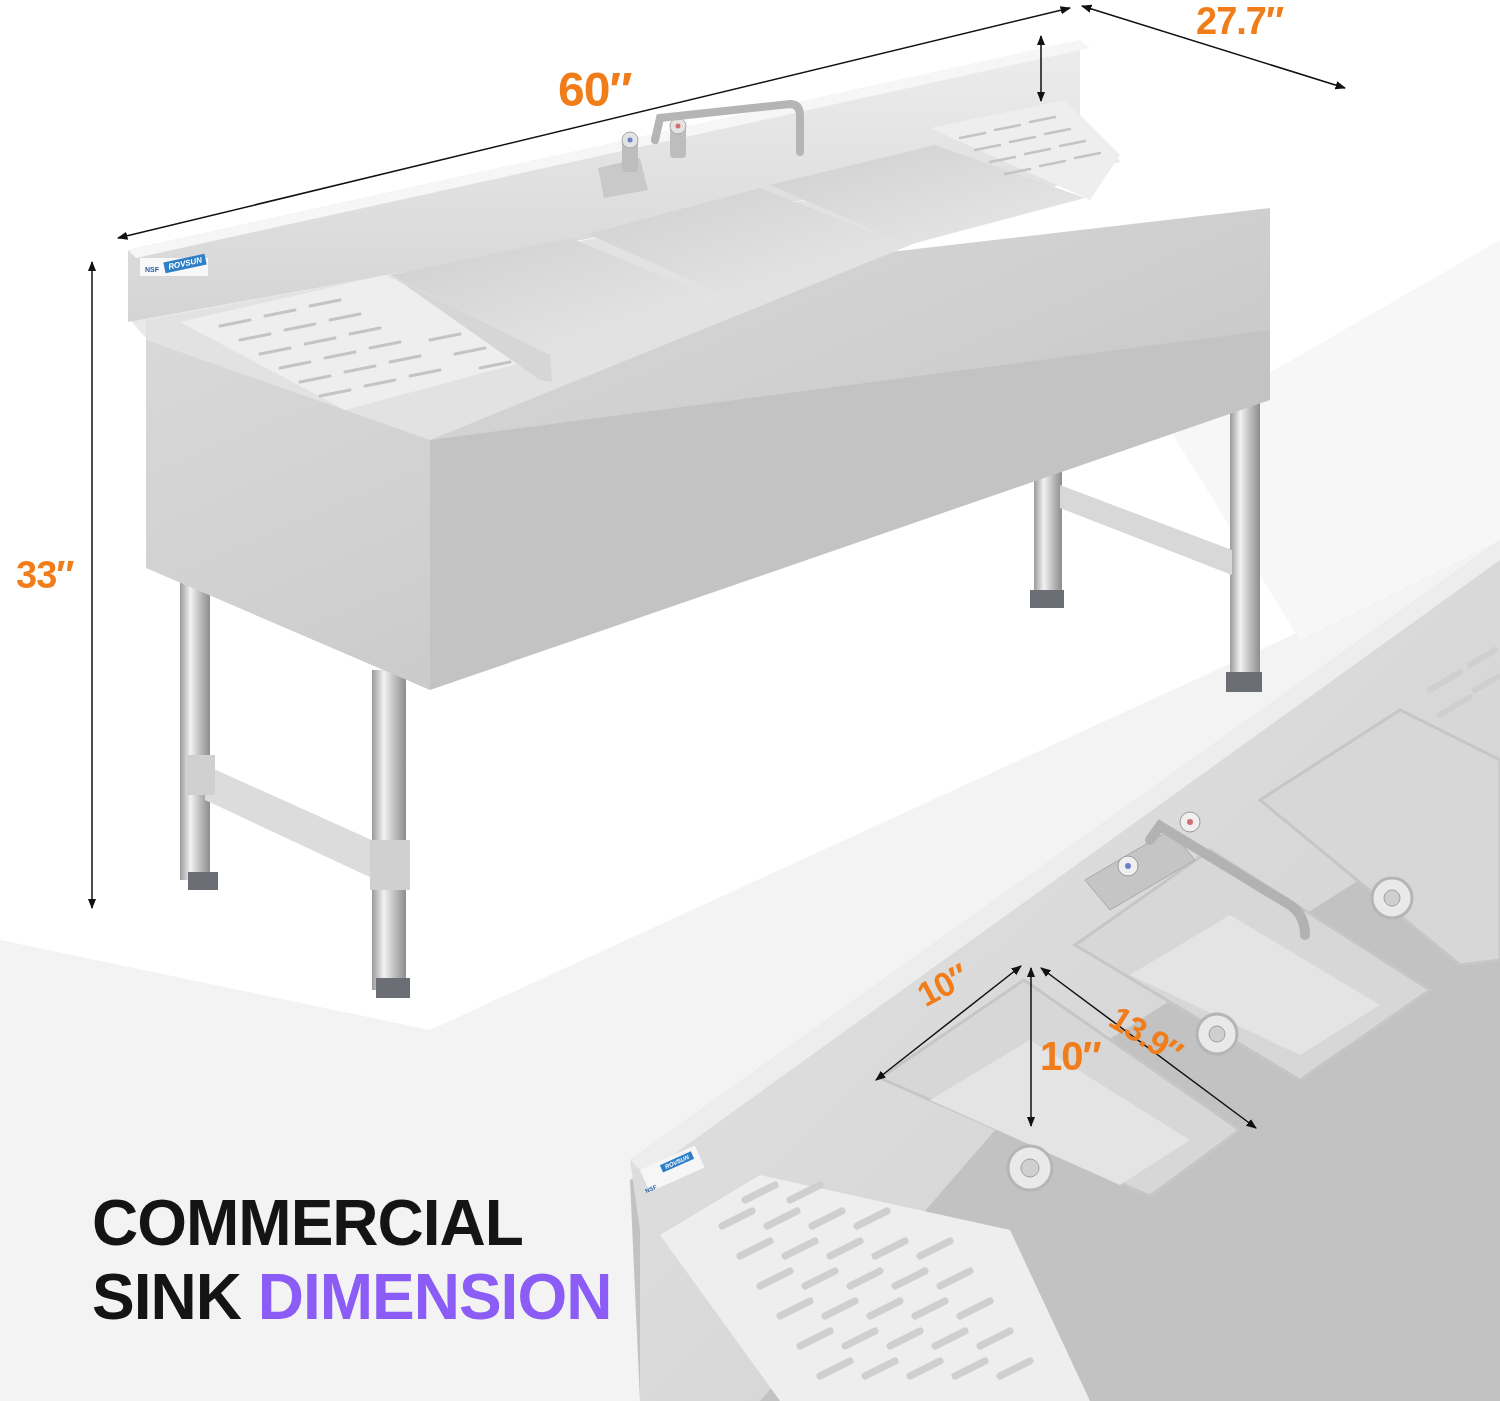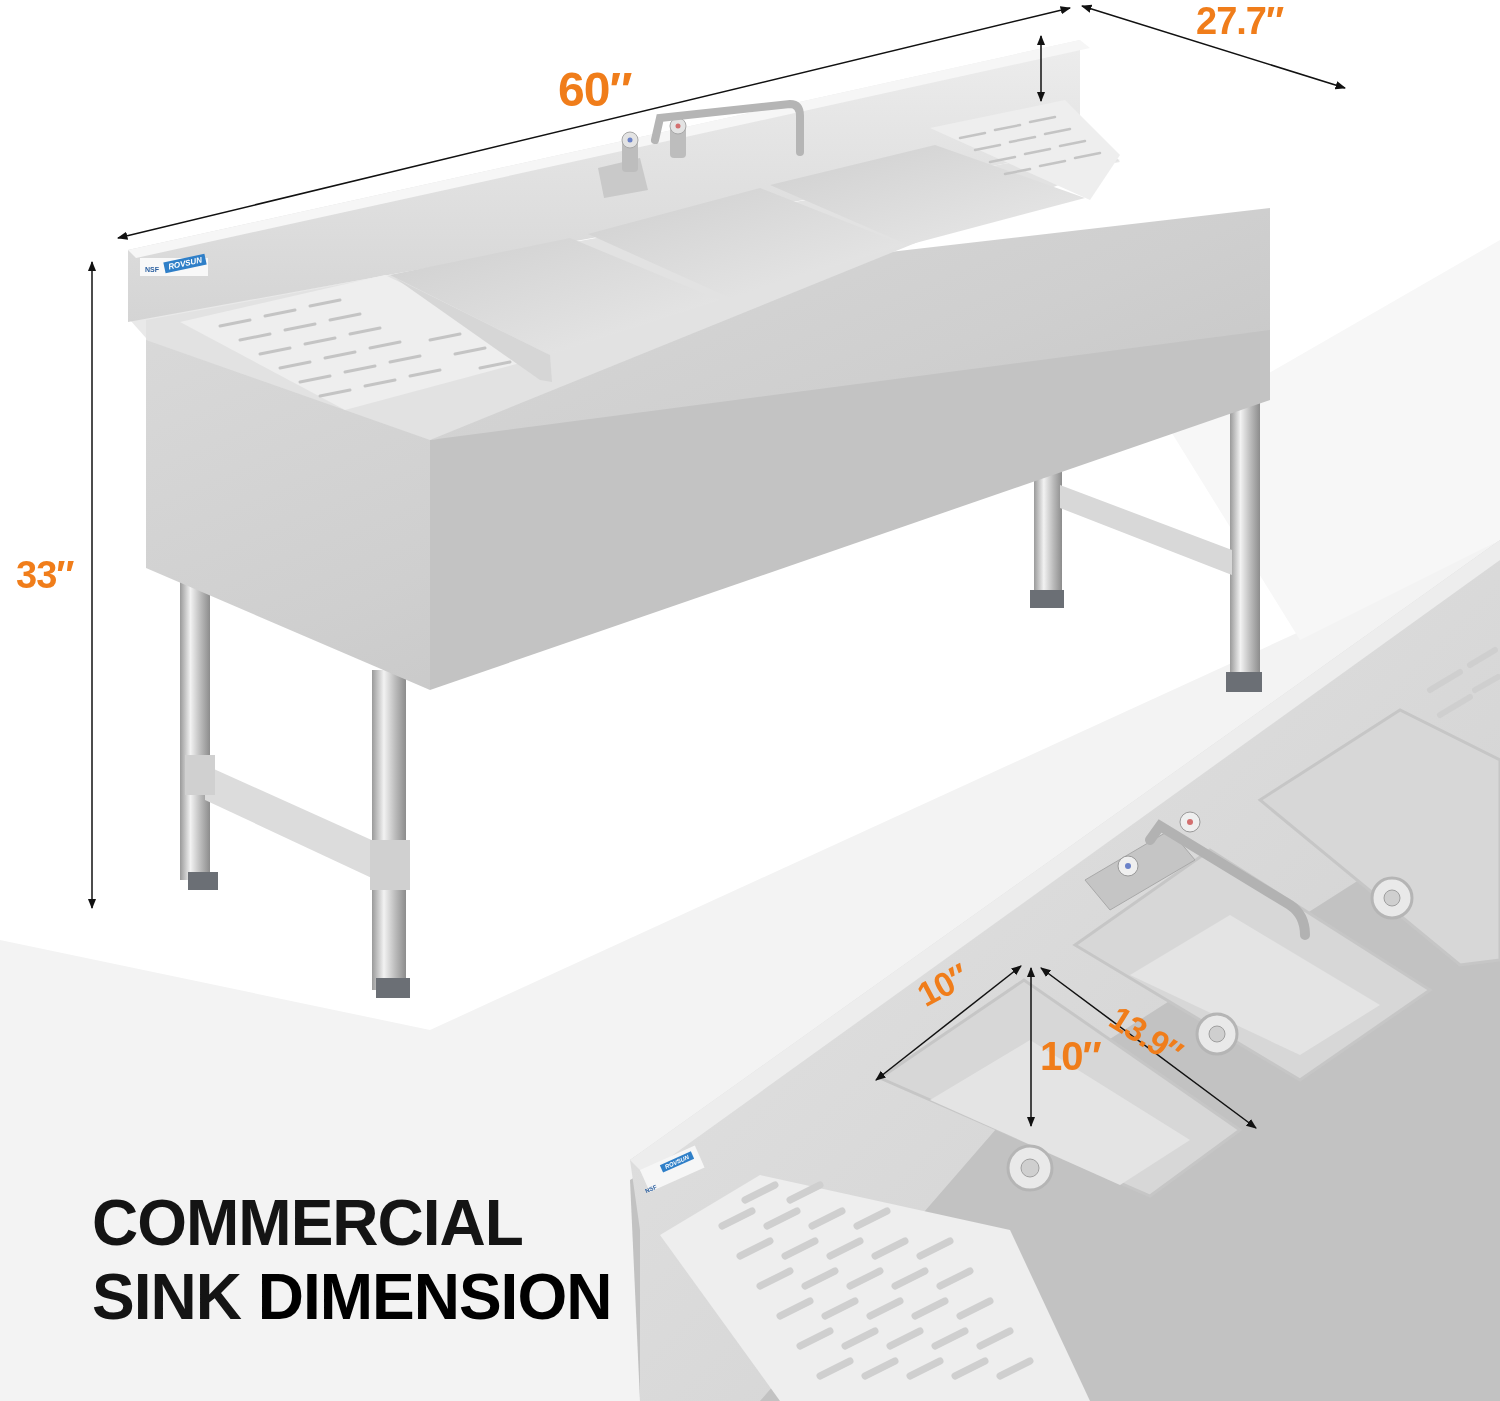--- a/index.html
+++ b/index.html
@@ -20,21 +20,21 @@
   #dim-height { left: 16px;  top: 556px; font-size: 38px; }
   #dim-bowl-w { left: 912px; top: 982px; font-size: 34px; transform: rotate(-28deg); transform-origin: left top; }
   #dim-bowl-d { left: 1040px; top: 1036px; font-size: 40px; }
   #dim-bowl-l { left: 1122px; top: 1000px; font-size: 34px; transform: rotate(32deg); transform-origin: left top; }
 
   .headline {
     position: absolute; left: 92px; top: 1186px;
     font-family: "Liberation Sans", sans-serif; font-weight: bold;
     font-size: 64px; line-height: 74px; letter-spacing: -1px; color: #141414;
   }
-  .headline .accent { color: #000000; }
+  .headline .accent { color: #8b5cf6; }
   .brand-badge {
     position: absolute; background: #2f7fc8; color: #ffffff;
     font-size: 8px; font-weight: bold; font-style: italic; padding: 1px 4px;
     font-family: "Liberation Sans", sans-serif;
   }
   .nsf-mark {
     position: absolute; color: #2a5fa0; font-size: 7px; font-weight: bold;
     font-family: "Liberation Sans", sans-serif;
   }
 </style>

